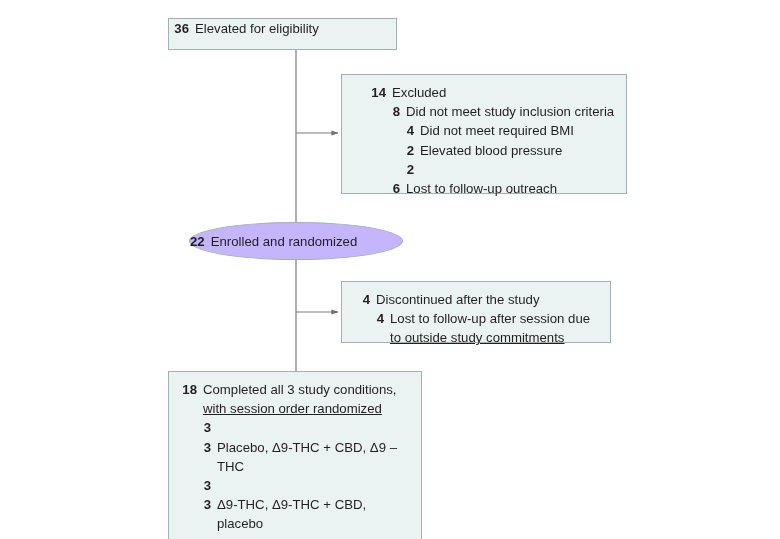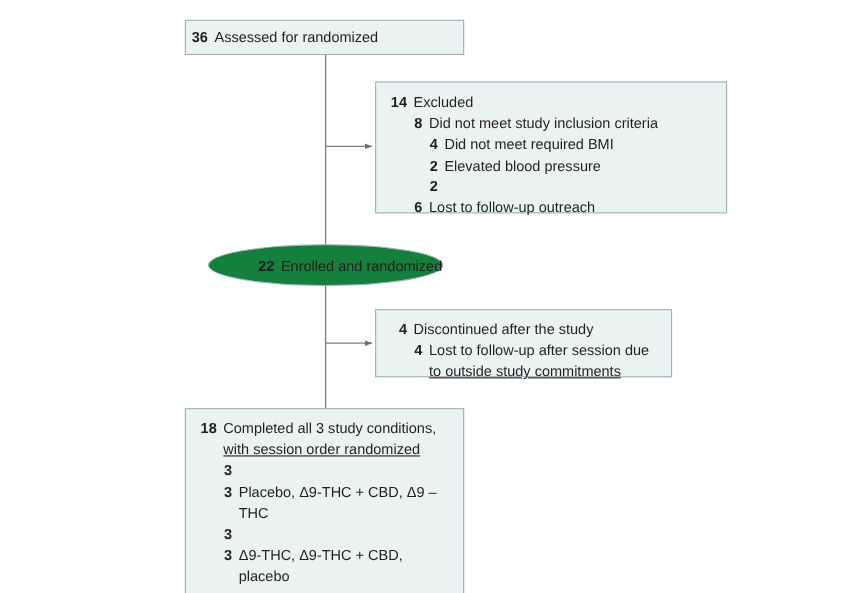--- a/index.html
+++ b/index.html
@@ -25,26 +25,26 @@
     position: absolute;
     box-sizing: border-box;
     background: #eaf3f2;
     border: 1px solid #9fb3b5;
     font-size: 13.2px;
     line-height: 19.2px;
   }
   .ellipse-node {
     position: absolute;
     box-sizing: border-box;
-    background: #15803d;
+    background: #c4b5fd;
     border: 1px solid #9fb3b5;
     border-radius: 50%;
     display: flex;
     align-items: center;
-    justify-content: flex-end;
+    justify-content: flex-start;
     font-size: 13.2px;
   }
   
   .row {
     display: flex;
     align-items: flex-start;
   }
   .num {
     font-weight: bold;
     text-align: right;
@@ -56,28 +56,28 @@
     padding-left: 6px;
   }
   
   .lvl0 > .num { width: 20px; }
   .lvl1 > .num { width: 34px; }
   .lvl2 > .num { width: 48px; }
   
   .cont0 { padding-left: 26px; text-decoration: underline; }
 
   #box-assessed {
-    left: 168px; top: 18px; width: 254px; height: 32px;
-    display: flex; align-items: center;
+    left: 168px; top: 18px; width: 229px; height: 32px;
+    display: flex; 
   }
   #box-assessed .row { width: 100%; }
 
   #box-excluded {
-    left: 341px; top: 74px; width: 320px; height: 120px;
-    padding: 8px 8px 0 8px;
+    left: 341px; top: 74px; width: 286px; height: 120px;
+    padding: 8px 8px 0 24px;
   }
   #ellipse-enrolled {
     left: 189px; top: 222px; width: 214px; height: 38px;
   }
   #box-discontinued {
     left: 341px; top: 281px; width: 270px; height: 62px;
     padding: 8px 8px 0 8px;
   }
   #box-completed {
     left: 168px; top: 371px; width: 254px; height: 174px;
@@ -100,21 +100,21 @@
   <line x1="296" y1="133" x2="338" y2="133" stroke="#7c7c7c" stroke-width="1.2" marker-end="url(#arrowhead)"></line>
 
   <line x1="296" y1="260" x2="296" y2="371" stroke="#7c7c7c" stroke-width="1.2"></line>
 
   <line x1="296" y1="312" x2="338" y2="312" stroke="#7c7c7c" stroke-width="1.2" marker-end="url(#arrowhead)"></line>
 </svg>
 
 <div class="node" id="box-assessed">
   <div class="row lvl0">
     <span class="num">36</span>
-    <span class="lbl">Assessed for randomized</span>
+    <span class="lbl">Elevated for eligibility</span>
   </div>
 </div>
 
 <div class="node" id="box-excluded">
   <div class="row lvl0">
     <span class="num">14</span>
     <span class="lbl">Excluded</span>
   </div>
   <div class="row lvl1">
     <span class="num">8</span>

